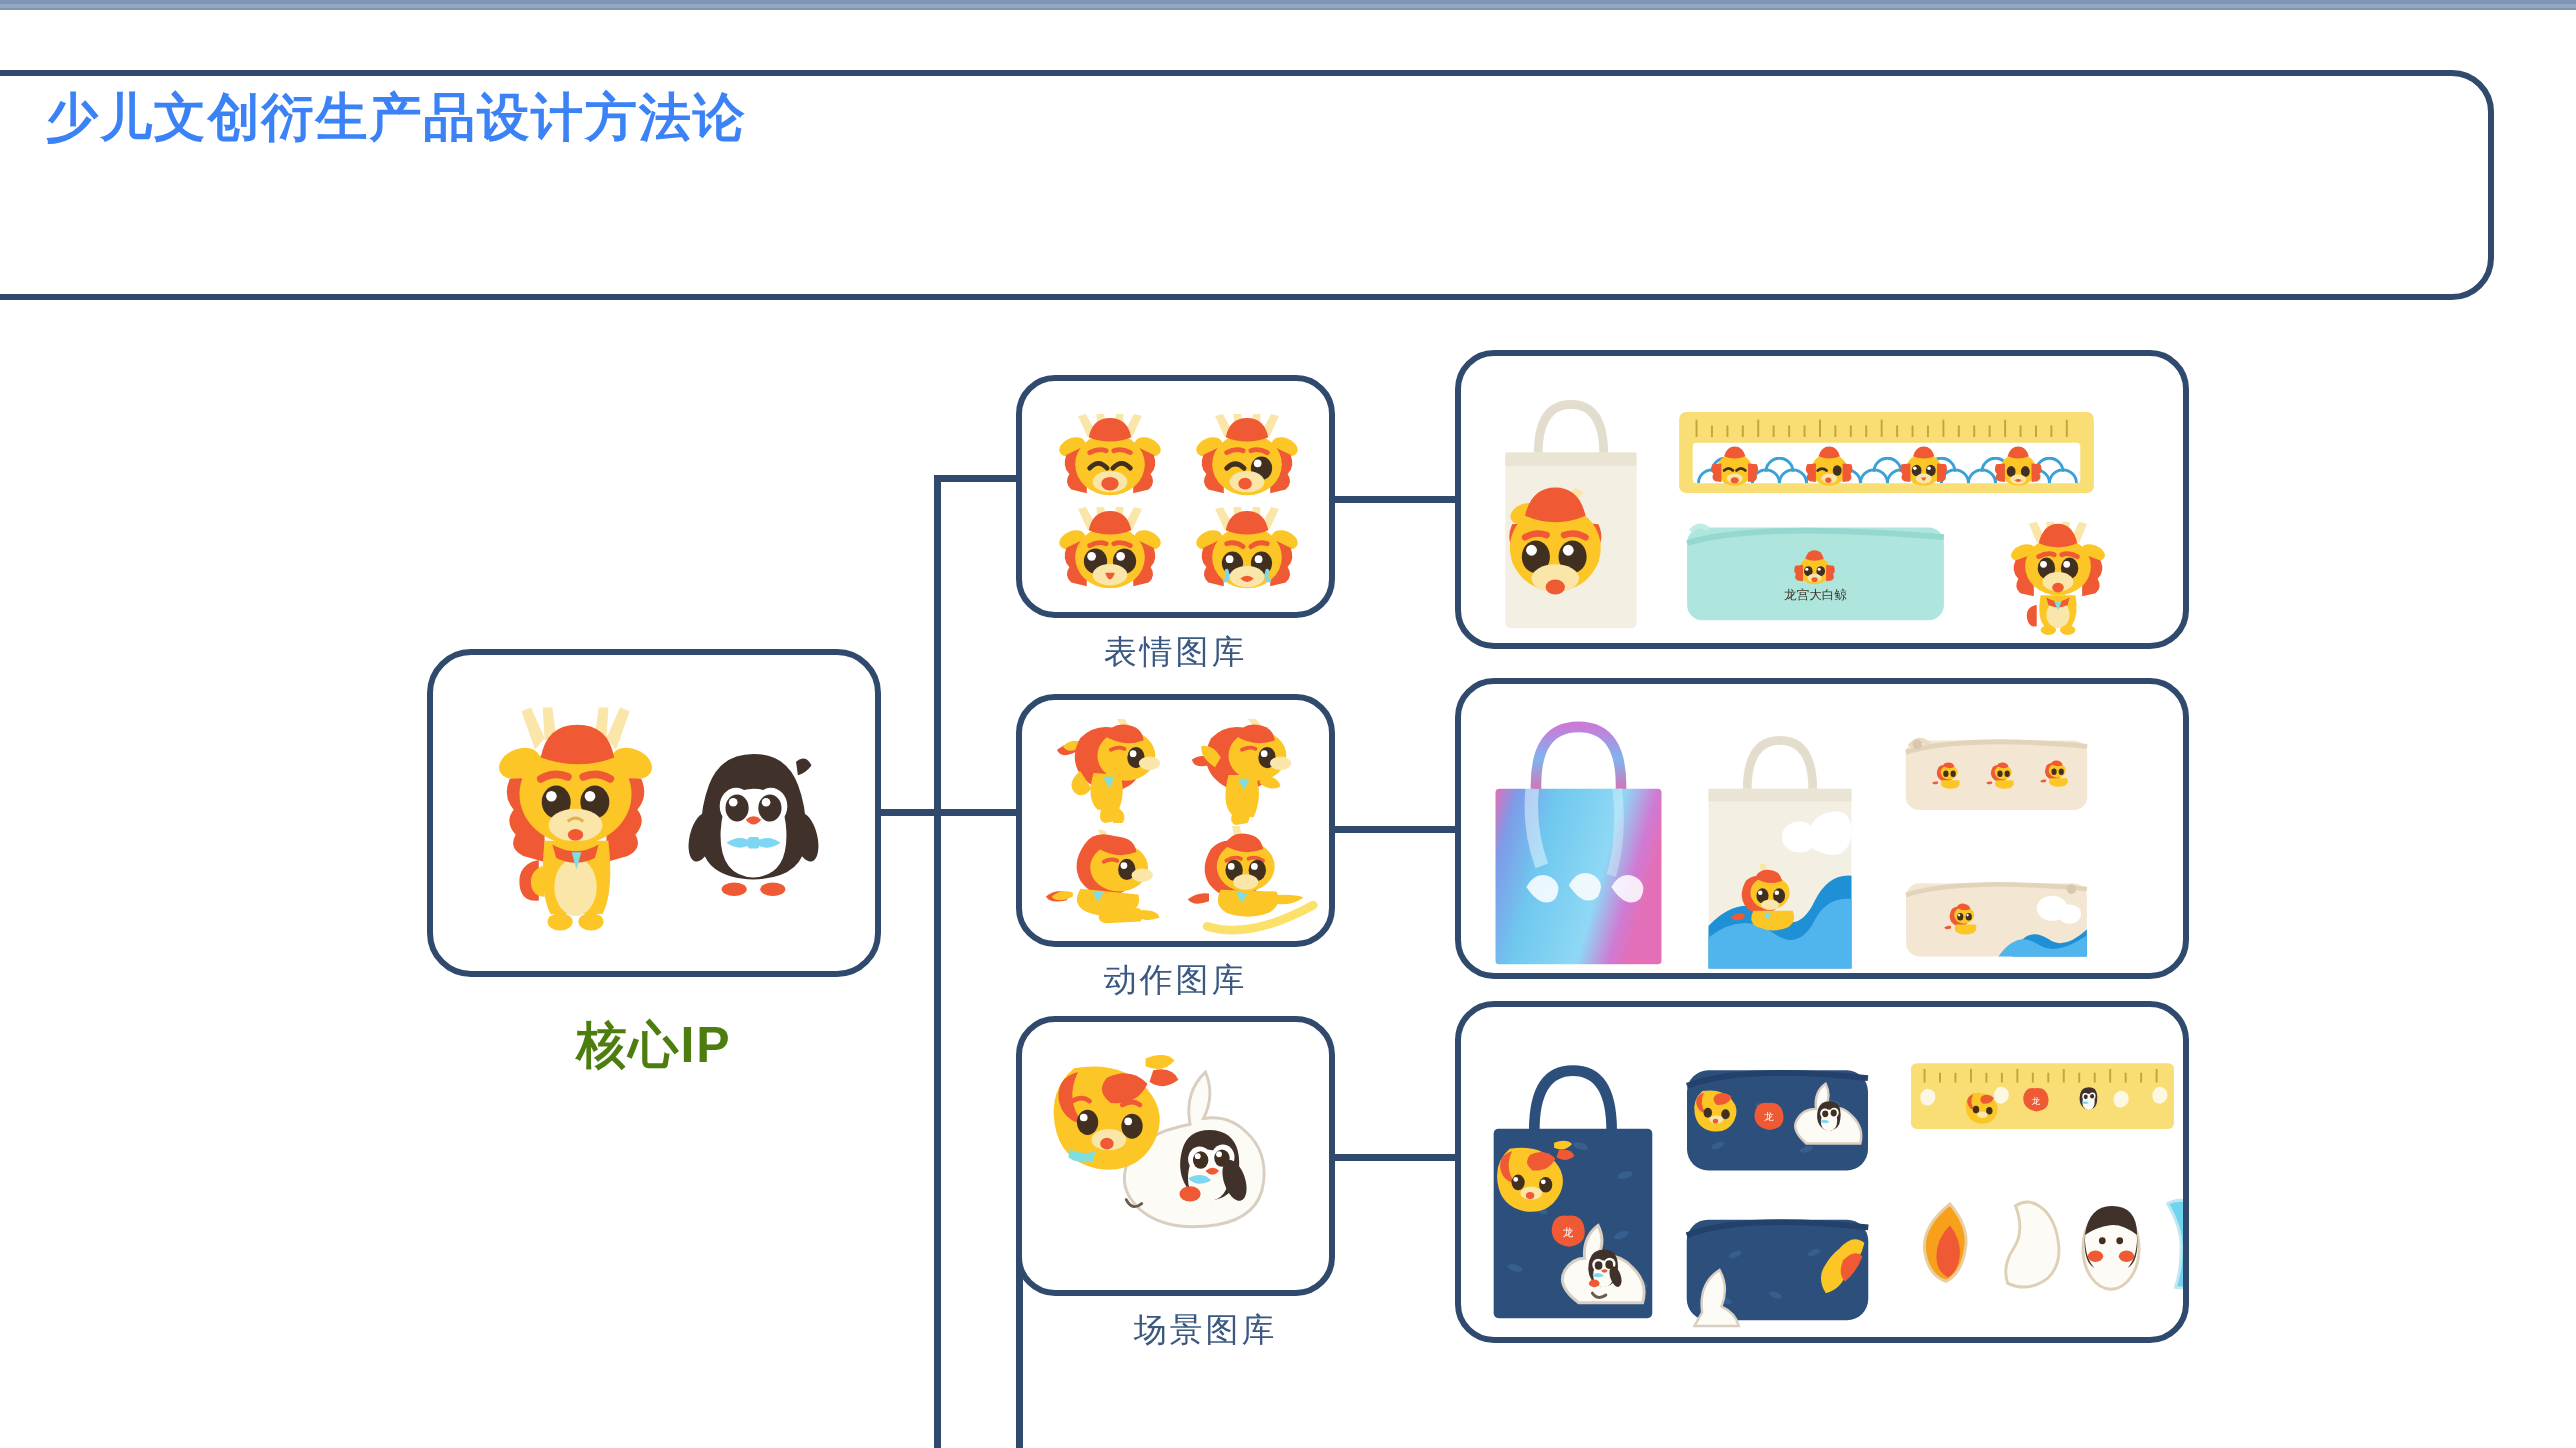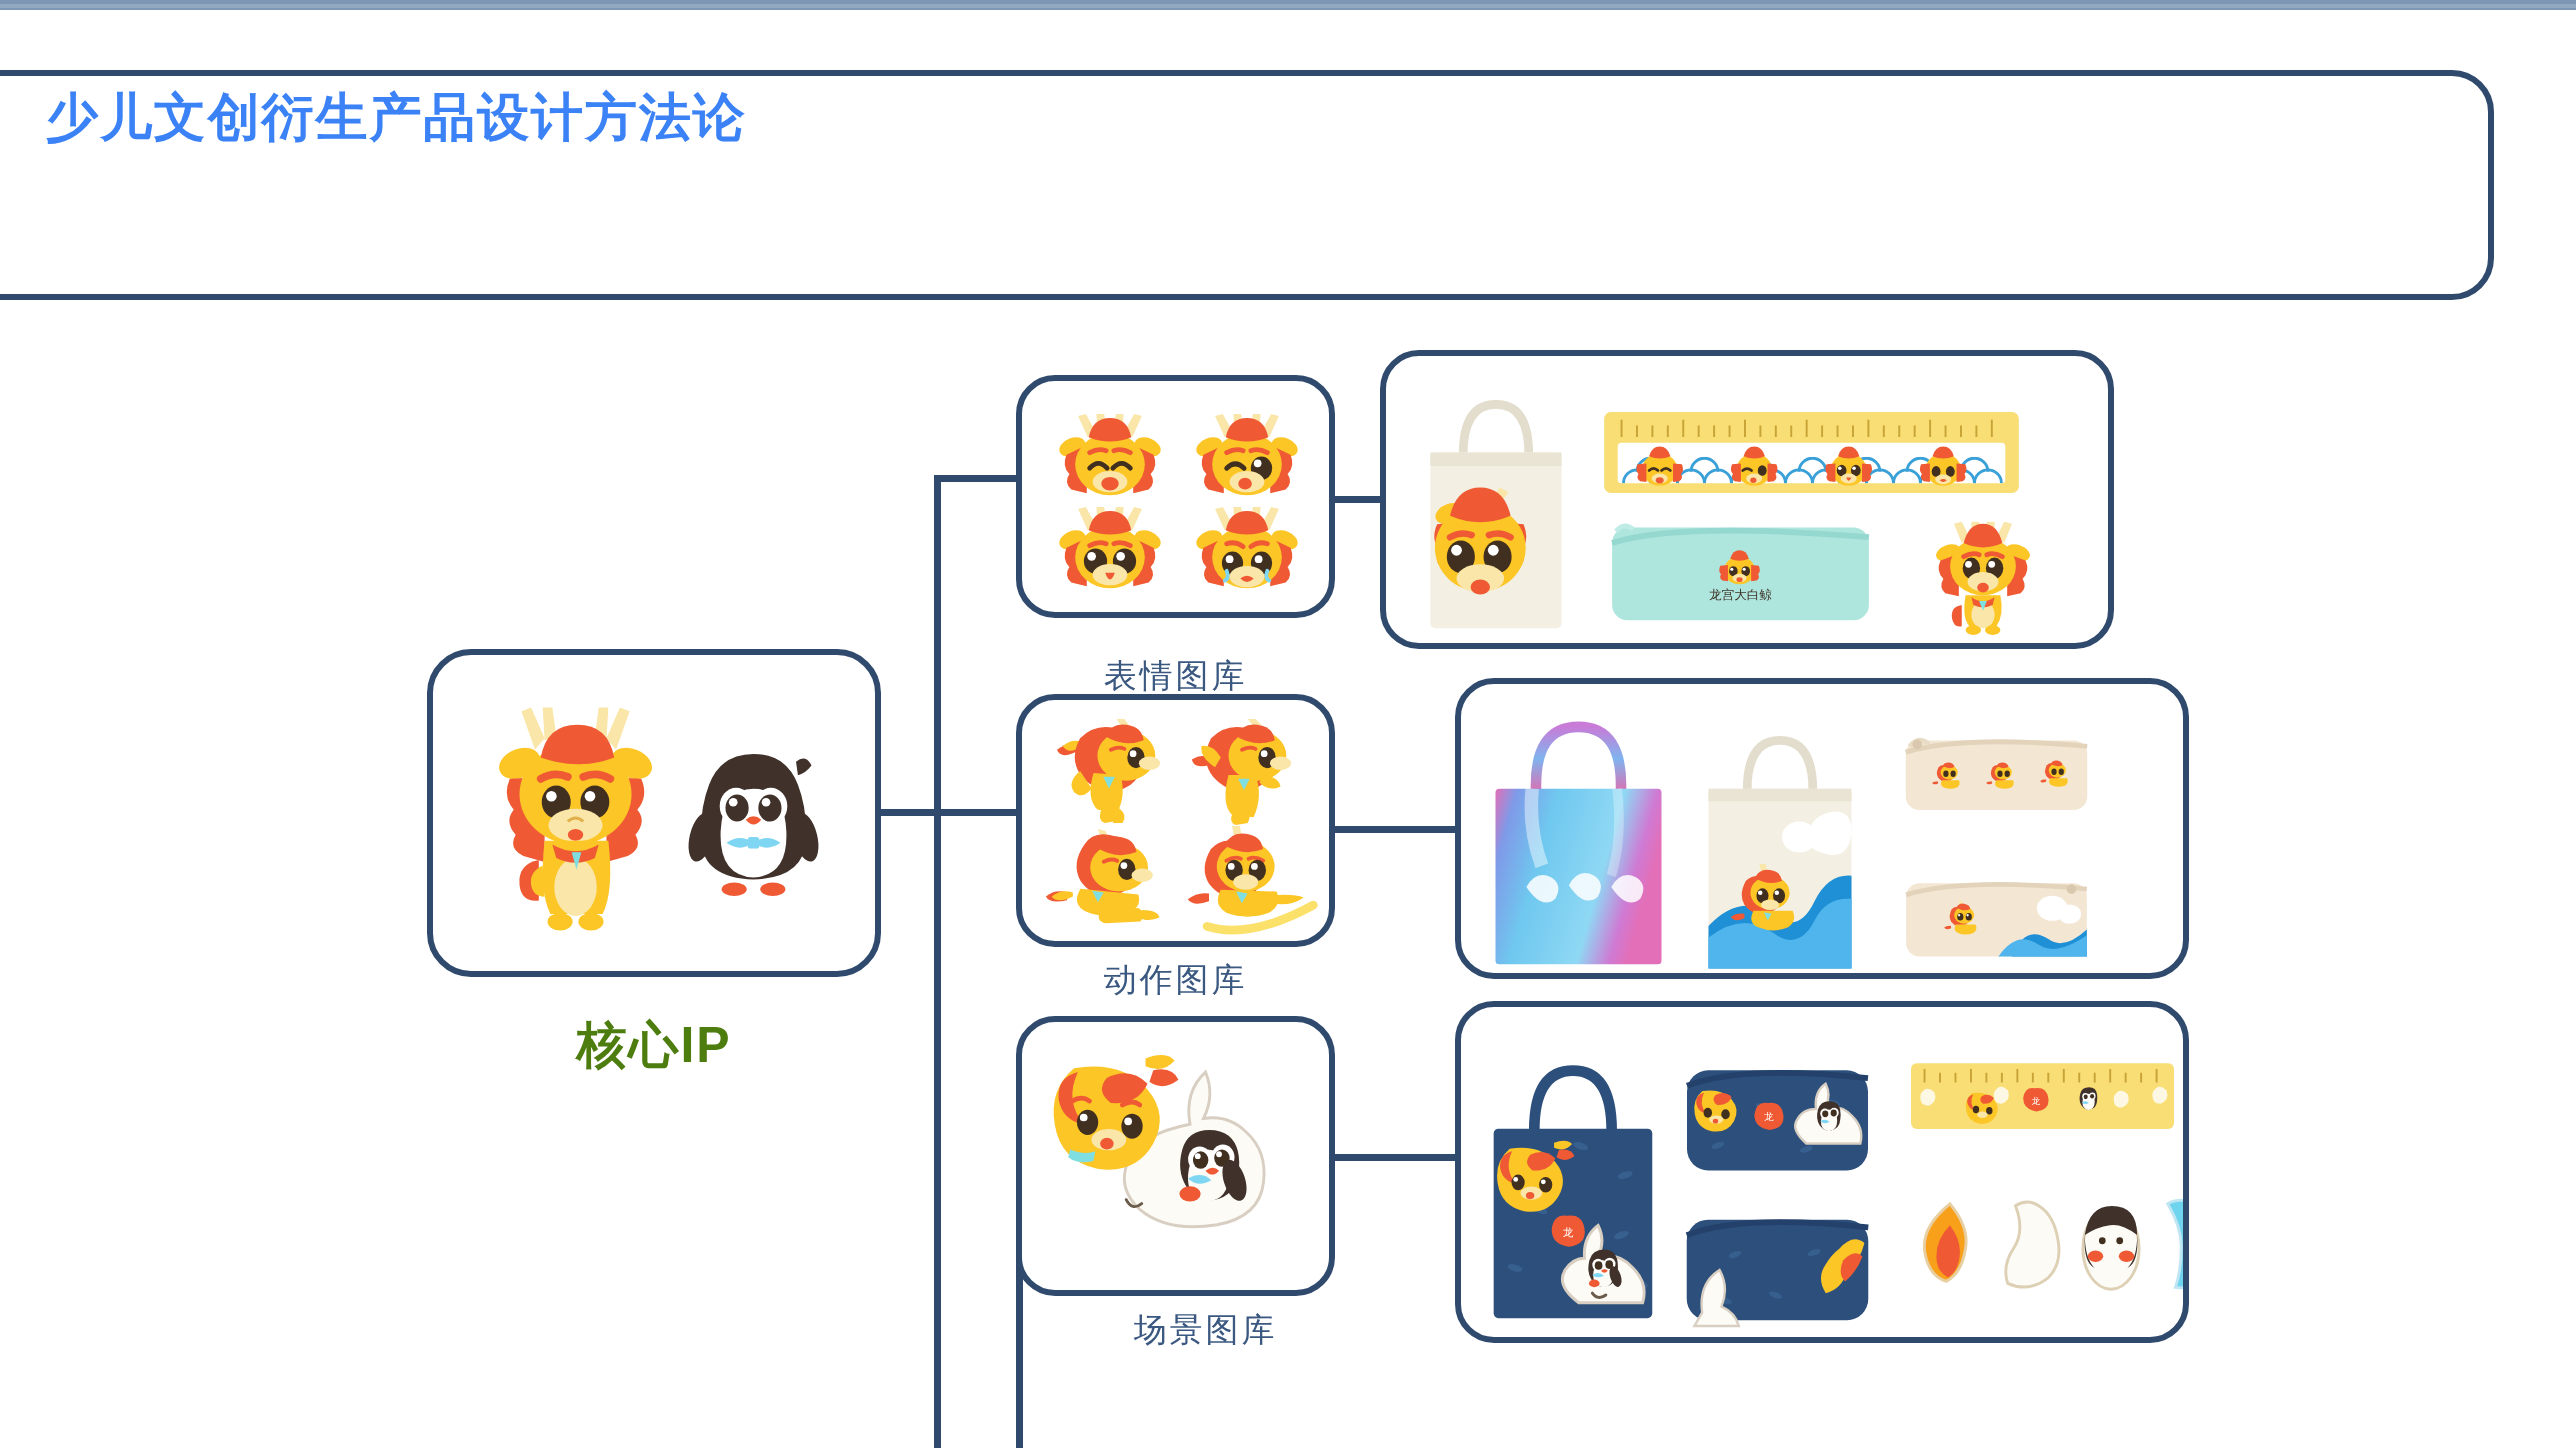--- a/index.html
+++ b/index.html
@@ -38,28 +38,28 @@
     position:absolute;text-align:center;font-size:33px;color:#3b5880;
     letter-spacing:2.9px;white-space:nowrap;
   }
 
   
   #core-card{left:427px;top:649px;width:454px;height:328px;border-radius:44px;}
   #core-label{left:427px;top:1012px;width:454px;font-size:50px;font-weight:bold;color:#4d7c0f;letter-spacing:1.9px;}
 
   
   #lib0-card{left:1016px;top:375px;width:319px;height:243px;}
-  #lib0-label{left:1016px;top:630px;width:319px;margin-top:24px;}
+  #lib0-label{left:1016px;top:630px;width:319px;}
   #lib1-card{left:1016px;top:694px;width:319px;height:253px;}
   #lib1-label{left:1016px;top:958px;width:319px;}
   #lib2-card{left:1016px;top:1016px;width:319px;height:280px;}
   #lib2-label{left:1016px;top:1308px;width:319px;margin-left:30px;}
 
   
-  #prod0-card{left:1380px;top:350px;width:734px;height:299px;}
+  #prod0-card{left:1455px;top:350px;width:734px;height:299px;}
   #prod1-card{left:1455px;top:678px;width:734px;height:301px;}
   #prod2-card{left:1455px;top:1001px;width:734px;height:342px;}
 
   
   .ln{position:absolute;background:#2f4a6d;}
   .ln-h{height:6.8px;}
   .ln-v{width:6.8px;}
 
   
   .art{position:absolute;}

